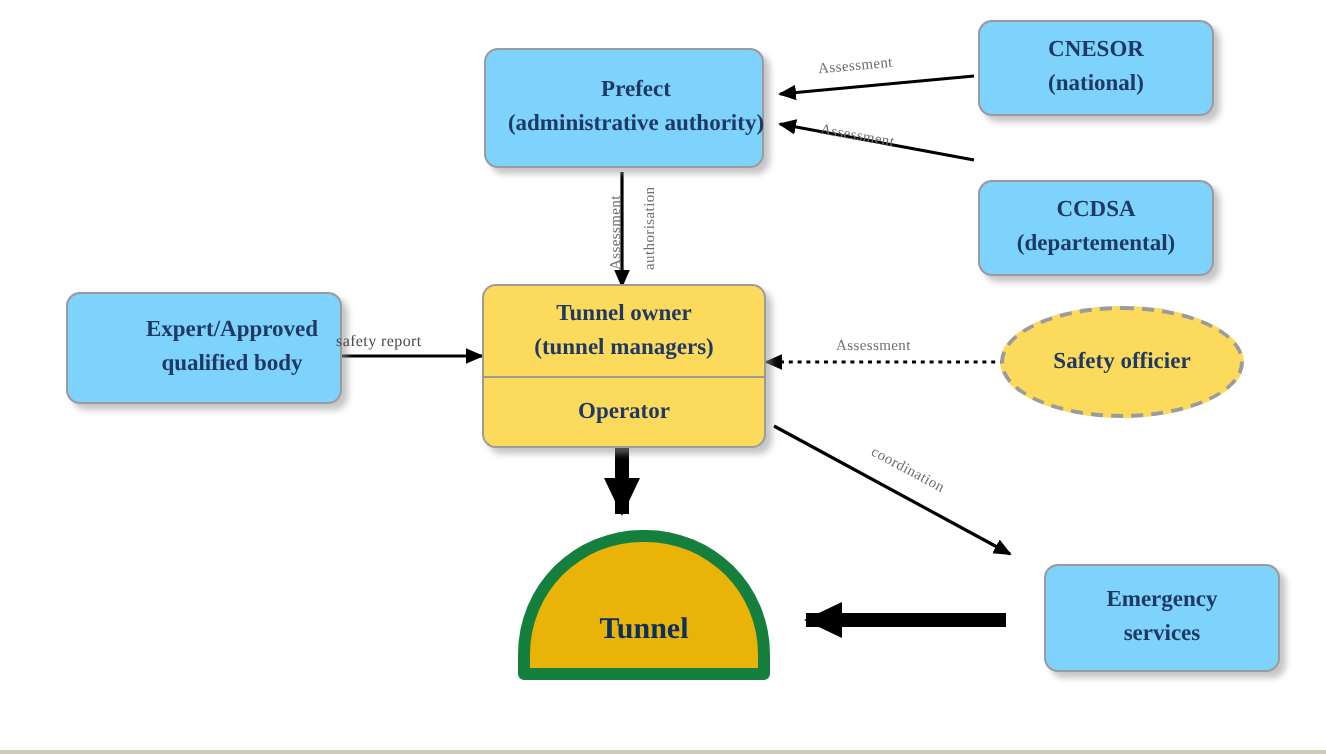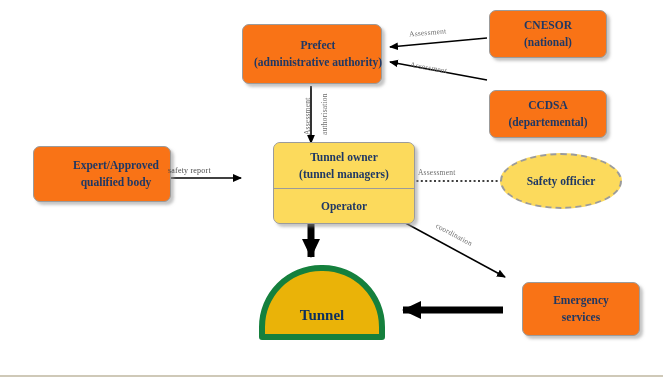--- a/index.html
+++ b/index.html
@@ -27,21 +27,21 @@
     position: absolute;
     left: 0;
     top: 0;
     width: 663px;
     height: 377px;
     pointer-events: none;
   }
   .node {
     position: absolute;
     box-sizing: border-box;
-    background: #f97316;
+    background: #7dd3fc;
     border: 1.5px solid #9b9b9b;
     border-radius: 7px;
     box-shadow: 3px 3px 3px rgba(150,150,150,0.55);
     display: flex;
     flex-direction: column;
     align-items: center;
     justify-content: center;
     color: #1f3864;
     font-weight: bold;
     font-size: 11.5px;
@@ -172,21 +172,21 @@
   <div class="node" style="left:489px; top:64px; width:118px; height:48px;margin-top:26px;">
     <span class="ln">CCDSA</span>
     <span class="ln">(departemental)</span>
   </div>
 
   <div class="node" style="left:33px; top:146px; width:138px; height:56px;padding-left:28px;">
     <span class="ln">Expert/Approved</span>
     <span class="ln">qualified body</span>
   </div>
 
-  <div class="stack" style="left:241px; top:142px; width:142px; height:82px;margin-left:32px;">
+  <div class="stack" style="left:241px; top:142px; width:142px; height:82px;">
     <div class="cell top">
       <span class="ln">Tunnel owner</span>
       <span class="ln">(tunnel managers)</span>
     </div>
     <div class="cell bot">
       <span class="ln">Operator</span>
     </div>
   </div>
 
   <div class="ellipse" style="left:500px; top:153px; width:122px; height:56px;">

